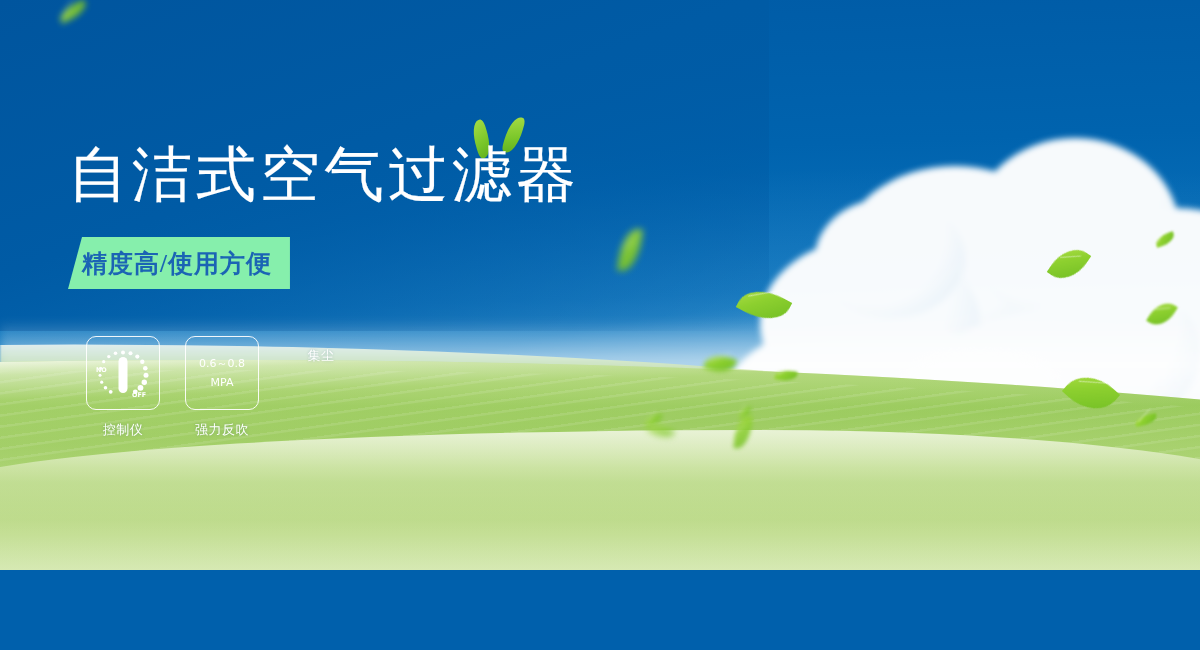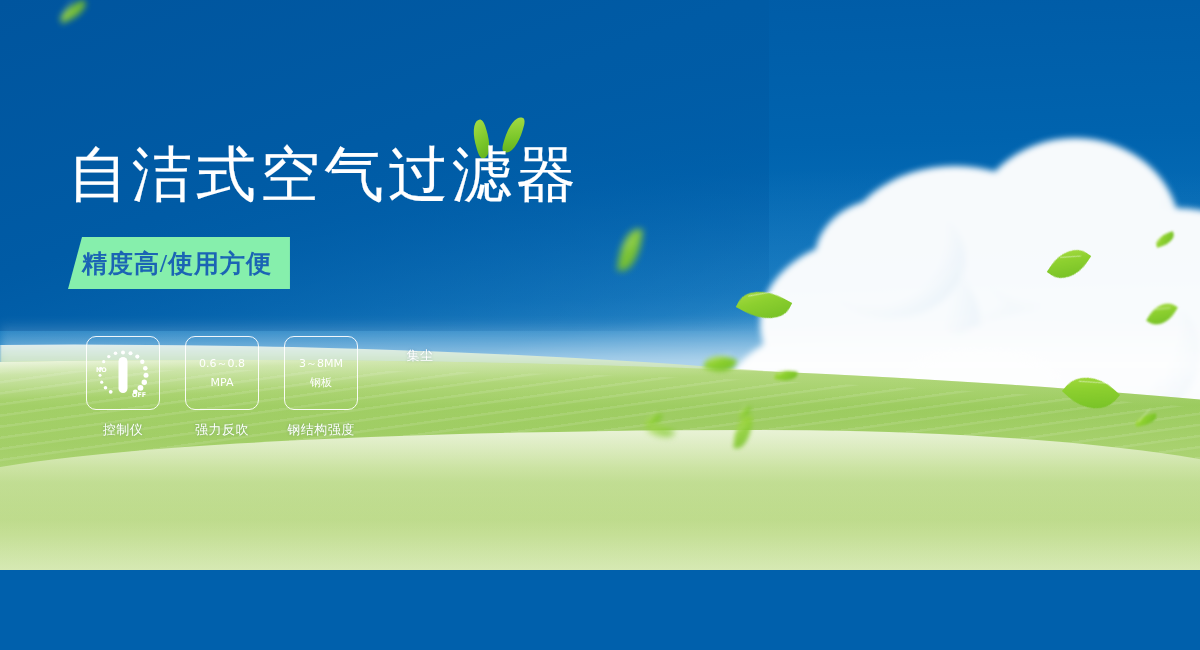--- a/index.html
+++ b/index.html
@@ -271,26 +271,19 @@
 
     <div class="feature">
       <div class="fbox">
         <span class="ftext">0.6～0.8</span>
         <span class="ftext">MPA</span>
       </div>
       <div class="flabel">强力反吹</div>
     </div>
 
 
-    <div class="feature">
-      <div class="fbox">
-        <span class="ftext">3～8MM</span>
-        <span class="ftext">钢板</span>
-      </div>
-      <div class="flabel">钢结构强度</div>
-    </div>
 
     <div class="feature">
       <div class="flabel">集尘</div>
     </div>
 
   </div>
 </div>
 
 </body></html>

